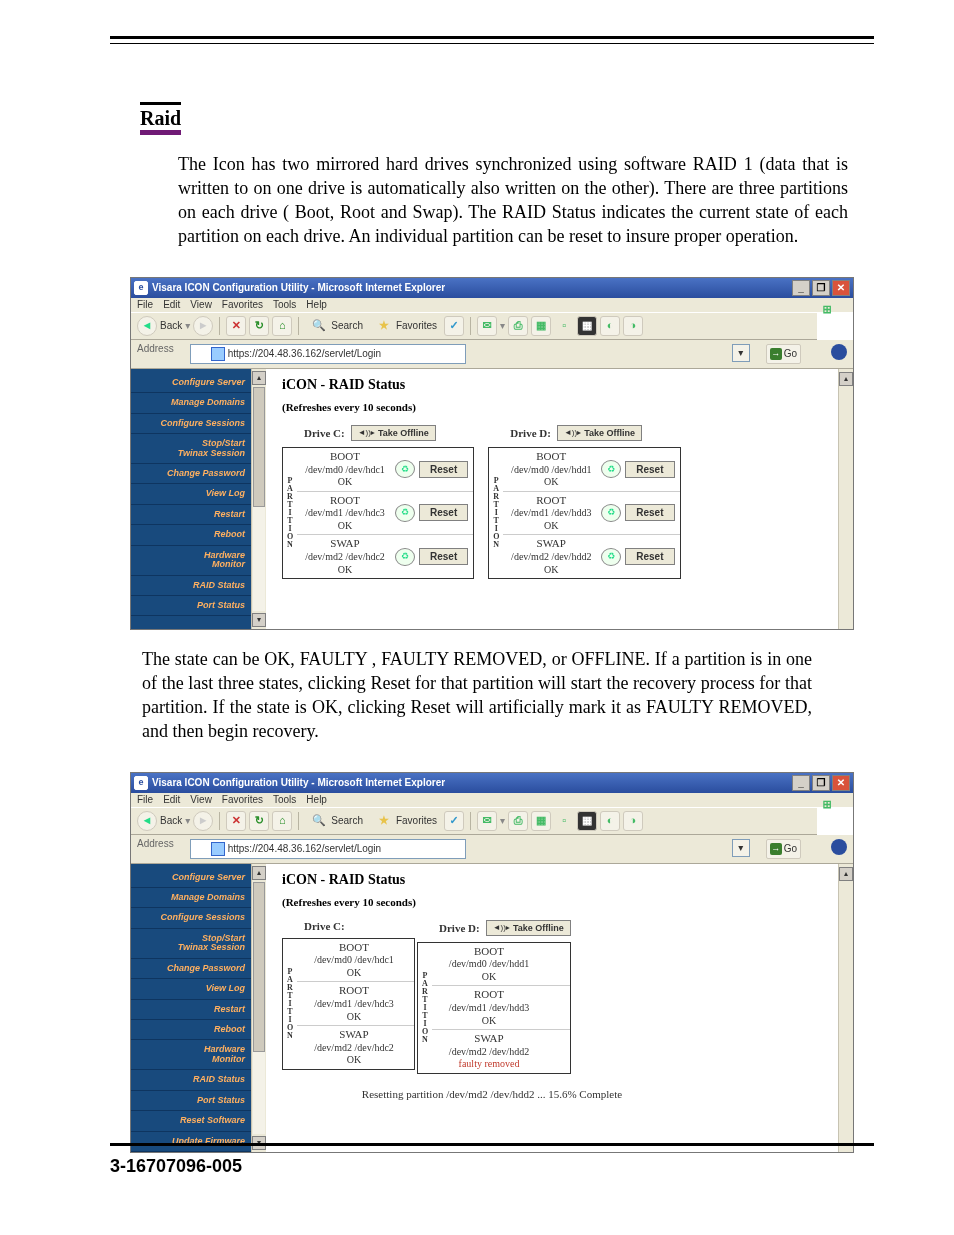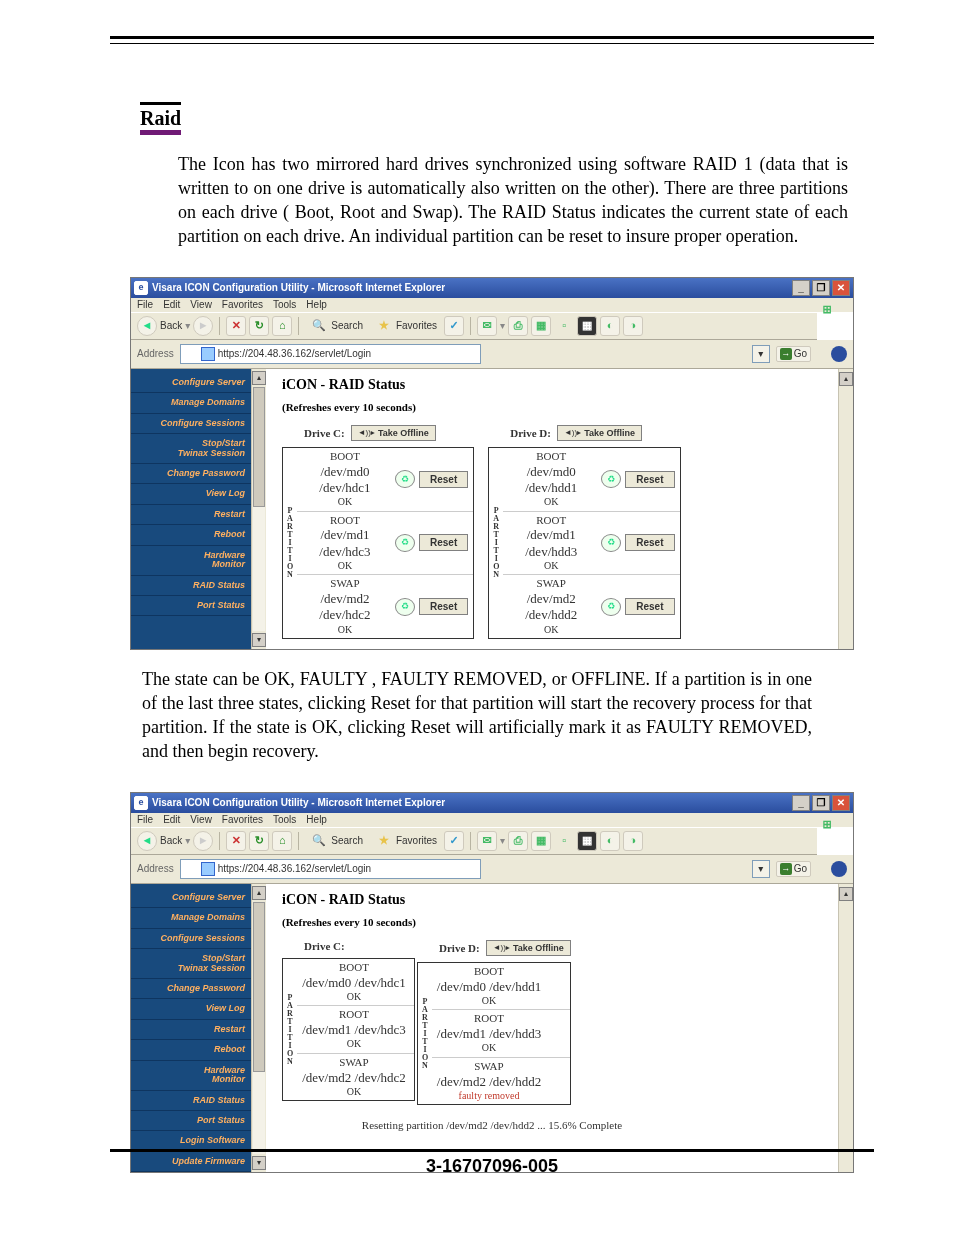--- a/index.html
+++ b/index.html
@@ -2,36 +2,36 @@
 <html><head>
 <meta charset="utf-8">
 <style>
   html,body{margin:0;padding:0;background:#fff;font-family:"Times New Roman",serif;color:#000}
   .page{width:954px;height:1235px;position:relative;margin:0 auto;box-sizing:border-box;padding:34px 80px 0 110px}
   .doc-header{font:italic 700 22px/1 "Arial",sans-serif;padding-bottom:4px}
   .doc-header-rule{border-top:3px solid #000;border-bottom:1px solid #000;height:4px;margin-top:2px}
   .section-title{margin:58px 0 0 30px;font:700 20px/1 "Times New Roman",serif;display:inline-block;border-top:3px solid #000;border-bottom:5px solid #701a75;padding:3px 0 2px}
   .body-text{margin:18px 0 0 68px;font:18px/1.33 "Times New Roman",serif;text-align:justify;max-width:670px}
   .body-text2{margin:18px 0 0 32px;font:18px/1.33 "Times New Roman",serif;text-align:justify;max-width:670px}
-  .footer{position:absolute;left:110px;right:80px;bottom:58px;border-top:3px solid #000;padding-top:4px;display:flex;justify-content:center;font:700 18px "Arial",sans-serif}
+  .footer{position:absolute;left:110px;right:80px;bottom:58px;border-top:3px solid #000;padding-top:10px;display:flex;justify-content:flex-start;font:700 18px "Arial",sans-serif}
   
   .scr{margin:28px 20px 0 20px;border:1px solid #777;background:#fff;font:10px/1 Arial,sans-serif;color:#333}
   .titlebar{display:flex;align-items:center;background:linear-gradient(#4a72c4,#2a4d9e);color:#fff;font-weight:700;padding:2px 3px}
   .titlebar .ticon{width:12px;height:12px;background:#fff;color:#2a4d9e;border:1px solid #fff;border-radius:2px;display:inline-flex;align-items:center;justify-content:center;font:700 9px/1 Arial;margin-right:4px}
   .titlebar-spacer{flex:1}
   .titlebtn{width:16px;height:14px;background:#d4d0c8;border:1px solid #808080;margin-left:2px;display:inline-flex;align-items:center;justify-content:center;color:#000;font:700 10px/1 Arial}
   .menubar{background:#ece9d8;padding:2px 6px;color:#333}
   .menubar span{margin-right:10px}
   .toolbar{background:#ece9d8;border-top:1px solid #fff;border-bottom:1px solid #aca899;padding:3px 6px;display:flex;align-items:center;gap:3px}
   .tbtn{width:18px;height:18px;border:1px solid #cfcabd;border-radius:3px;display:inline-flex;align-items:center;justify-content:center;background:#f4f2e8;color:#4b6;font:700 11px/1 Arial}
   .tbtn.round{border-radius:50%}
   .tbtn.plain{border-color:transparent;background:transparent}
   .tsep{width:1px;height:18px;background:#b8b4a2;margin:0 3px}
   .tsearch{display:inline-flex;align-items:center;gap:2px;color:#333;margin:0 4px}
-  .addrbar{background:#ece9d8;border-bottom:1px solid #aca899;padding:4px 6px;display:flex;align-items:center;gap:6px}
+  .addrbar{background:#ece9d8;border-bottom:1px solid #aca899;padding:4px 6px;display:flex;gap:16px}
   .addrbar .lbl{color:#666}
   .addrbox{flex:1;max-width:540px;height:16px;border:1px solid #7f9db9;background:#fff;padding:1px 20px;display:flex;align-items:center}
   .addrbox .icn{width:12px;height:12px;background:#9cf;border:1px solid #36c;margin-right:3px}
   .gosel{width:16px;height:16px;border:1px solid #7f9db9;background:#f4f2e8;display:inline-flex;align-items:center;justify-content:center}
   .gobox{display:inline-flex;align-items:center;gap:2px;border:1px solid #cfcabd;border-radius:2px;padding:1px 3px;background:#f4f2e8}
   .gobox .arrow{width:12px;height:12px;background:#3a7e2e;border-radius:2px;display:inline-flex;align-items:center;justify-content:center;color:#fff;font:700 9px/1 Arial}
   .links-icon{width:16px;height:16px;background:#2a4d9e;border-radius:50%;display:inline-block;margin-left:14px}
   .content{display:flex;min-height:260px;background:#fff}
   .sidebar-wrap{display:flex}
   .sidebar{width:120px;background:#184a7d;padding-top:4px}
@@ -52,21 +52,21 @@
   .offbtn .snd{font:8px/1 Arial;color:#333}
   .panel{border:1px solid #333;margin-top:6px;display:flex}
   .panel .vlabel{width:12px;display:flex;align-items:center;justify-content:center;font:700 8px/1 "Times New Roman",serif;writing-mode:horizontal-tb;text-align:center;padding:6px 1px}
   .panel .vlabel div{letter-spacing:0}
   .rows{flex:1}
   .prow{border-top:1px solid #ccc;display:flex;align-items:center;padding:2px 5px 2px 2px;gap:4px}
   .prow:first-child{border-top:none}
   .pinfo{width:92px;text-align:center;font:10px/1.25 "Times New Roman",serif}
   .pinfo.narrow{width:110px}
   .pinfo .name{font-size:11px}
-  .pinfo .dev{font-size:13px}
+  .pinfo .dev{font-size:10px}
   .pinfo .state{font-size:10px}
   .pinfo .state.fault{color:#c0392b}
   .ricon{width:18px;height:16px;border:1px solid #888;border-radius:50%;background:#efe;display:inline-flex;align-items:center;justify-content:center;font:9px/1 Arial;color:#2d8}
   .rbtn{border:1px solid #808080;background:#ece9d8;padding:2px 10px;font:700 10px Arial}
   .progressline{font:11px "Times New Roman",serif;margin-top:14px;text-align:center;max-width:420px}
 </style>
 </head>
 <body>
 
 <div class="page">
@@ -296,21 +296,21 @@
             <div class="navitem">Manage Domains</div>
             <div class="navitem">Configure Sessions</div>
             <div class="navitem">Stop/Start<br>Twinax Session</div>
             <div class="navitem">Change Password</div>
             <div class="navitem">View Log</div>
             <div class="navitem">Restart</div>
             <div class="navitem">Reboot</div>
             <div class="navitem">Hardware<br>Monitor</div>
             <div class="navitem">RAID Status</div>
             <div class="navitem">Port Status</div>
-            <div class="navitem">Login Software</div>
+            <div class="navitem">Reset Software</div>
             <div class="navitem">Update Firmware</div>
           </div>
         <div class="scrollcol">
           <div class="scrollbtn">▴</div>
           <div class="scrolltrack">
               <div class="scrollthumb" style="top:0px;height:170px"></div>
             </div>
           <div class="scrollbtn">▾</div>
         </div>
       </div>

